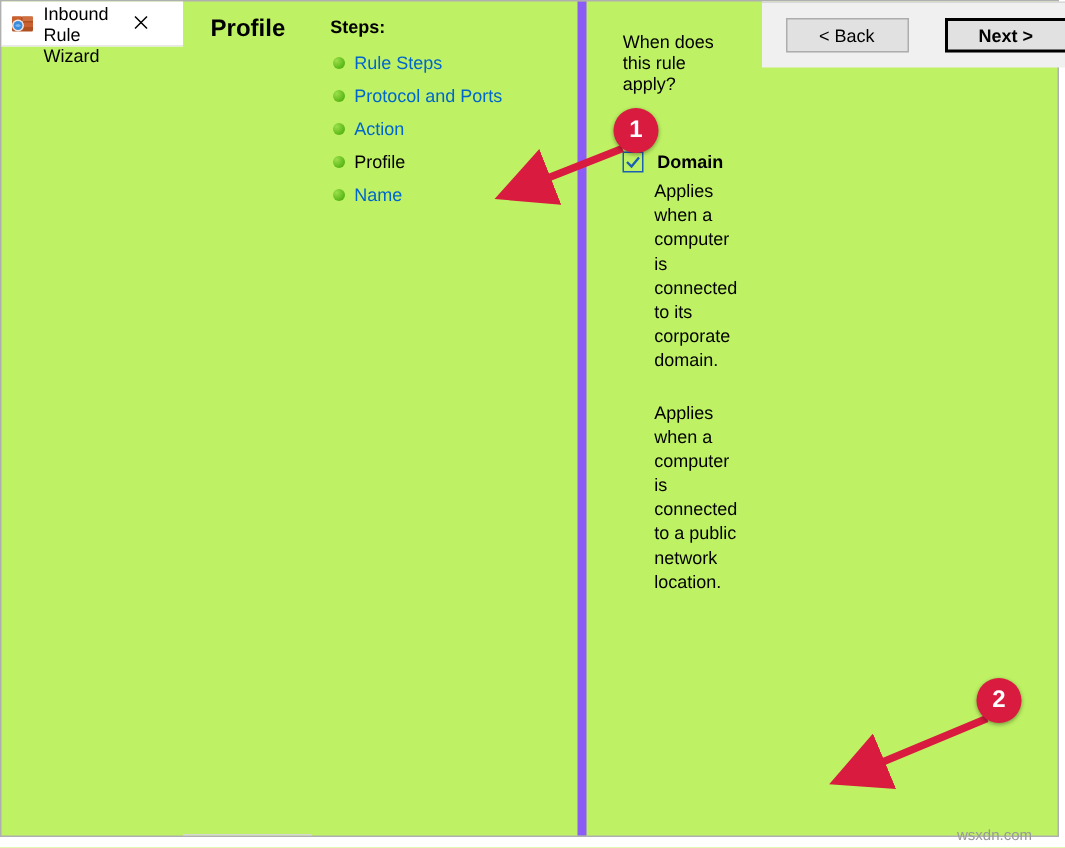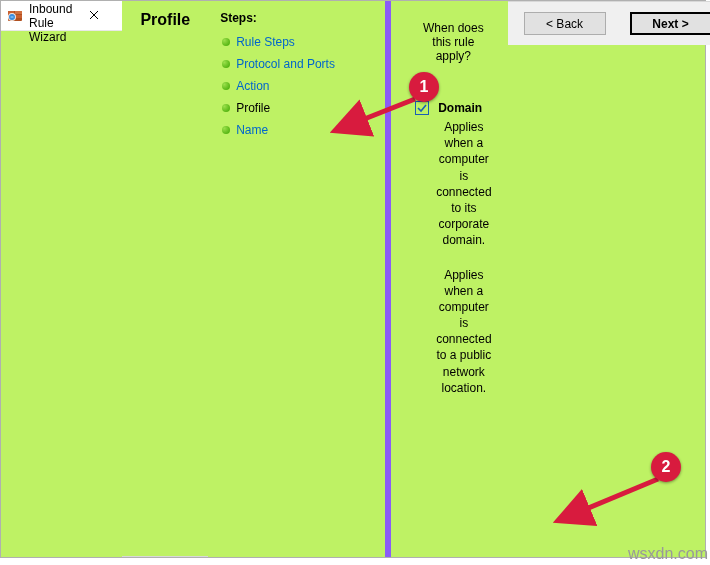--- a/index.html
+++ b/index.html
@@ -80,21 +80,20 @@
       border-radius: 50%;
       background: radial-gradient(circle at 30% 30%, #9be04a, #3ea600);
       flex-shrink: 0;
     }
     .step-link { color: #0066cc; font-size: 12px; }
     .step-link.current { color: #000; }
     .content {
       flex: 1;
       padding: 20px 16px 10px 24px;
       position: relative;
-      text-align: center;
     }
     .question {
       font-size: 12px;
       color: #000;
       margin-bottom: 38px;
     }
     .opt {
       margin-bottom: 18px;
     }
     .opt-row {
@@ -157,22 +156,22 @@
       box-shadow: 0 1px 3px rgba(0,0,0,0.4);
       z-index: 20;
     }
     .arrow {
       position: absolute;
       z-index: 15;
       pointer-events: none;
     }
     .watermark {
       position: absolute;
-      right: 2px; bottom: 2px;
-      font-size: 16px;
+      right: 22px; bottom: 2px;
+      font-size: 10px;
       color: #999;
       z-index: 30;
     }
   </style>
 </head>
 <body>
 
 <div class="window">
 
   <div class="titlebar">

